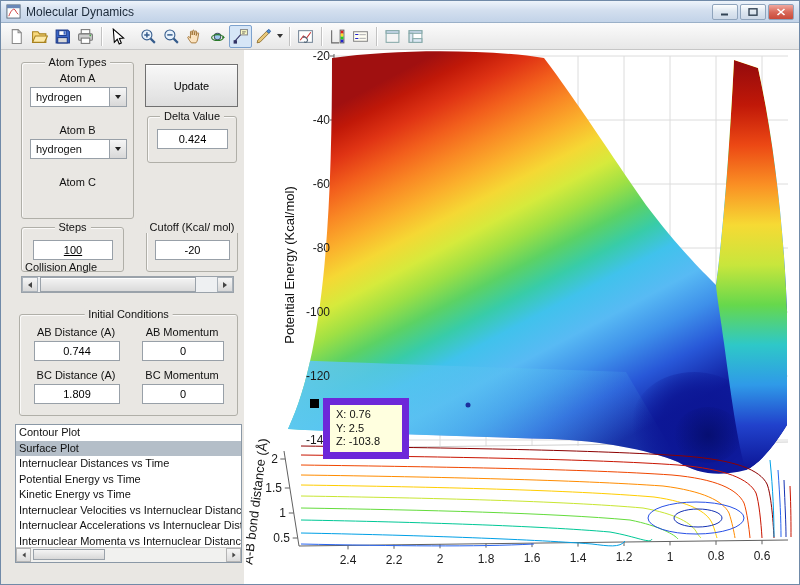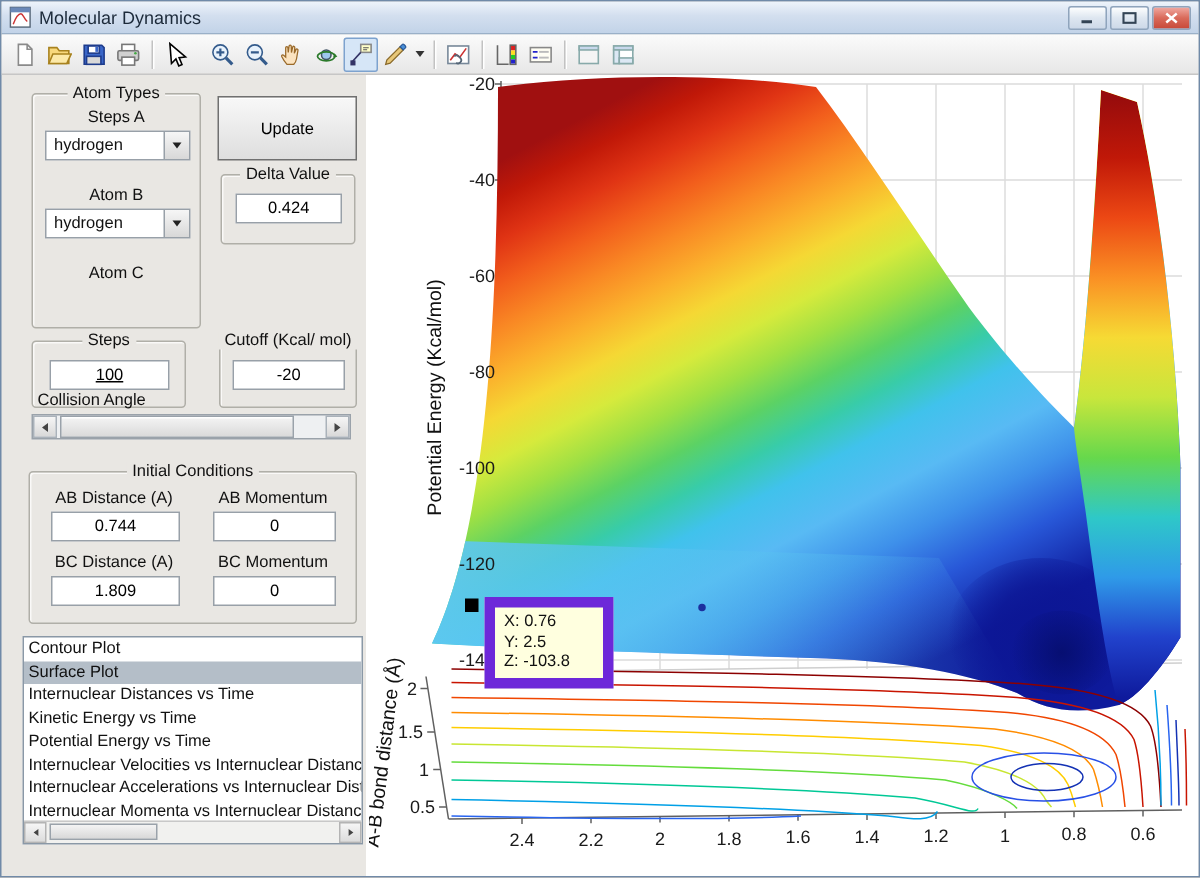--- a/index.html
+++ b/index.html
@@ -378,21 +378,21 @@
     </svg>
 
     <div class="datatip">
       <div>X: 0.76</div>
       <div>Y: 2.5</div>
       <div>Z: -103.8</div>
     </div>
 
     <div class="group" style="left:20px; top:12px; width:113px; height:157px">
       <span class="legend">Atom Types</span>
-      <span class="lbl" style="left:0; top:9px; width:100%">Steps A</span>
+      <span class="lbl" style="left:0; top:9px; width:100%">Atom A</span>
       <div class="combo" style="left:8px; top:24px; width:97px">
         <span class="combo-val">hydrogen</span>
         <span class="combo-btn">
             <i class="arr-down"></i>
           </span>
       </div>
       <span class="lbl" style="left:0; top:61px; width:100%">Atom B</span>
       <div class="combo" style="left:8px; top:76px; width:97px">
         <span class="combo-val">hydrogen</span>
         <span class="combo-btn">
@@ -447,23 +447,23 @@
 
     <div class="listbox" style="left:14px; top:374px; width:227px; height:139px">
       <div class="list-items">
 
           <div class="list-item"><span>Contour Plot</span></div>
 
           <div class="list-item selected"><span>Surface Plot</span></div>
 
           <div class="list-item"><span>Internuclear Distances vs Time</span></div>
 
+          <div class="list-item"><span>Potential Energy vs Time</span></div>
+
           <div class="list-item"><span>Kinetic Energy vs Time</span></div>
-
-          <div class="list-item"><span>Potential Energy vs Time</span></div>
 
           <div class="list-item"><span>Internuclear Velocities vs Internuclear Distance</span></div>
 
           <div class="list-item"><span>Internuclear Accelerations vs Internuclear Distance</span></div>
 
           <div class="list-item"><span>Internuclear Momenta vs Internuclear Distance</span></div>
         </div>
       <div class="hscroll">
         <span class="sb-btn">
             <i class="tri-left"></i>

